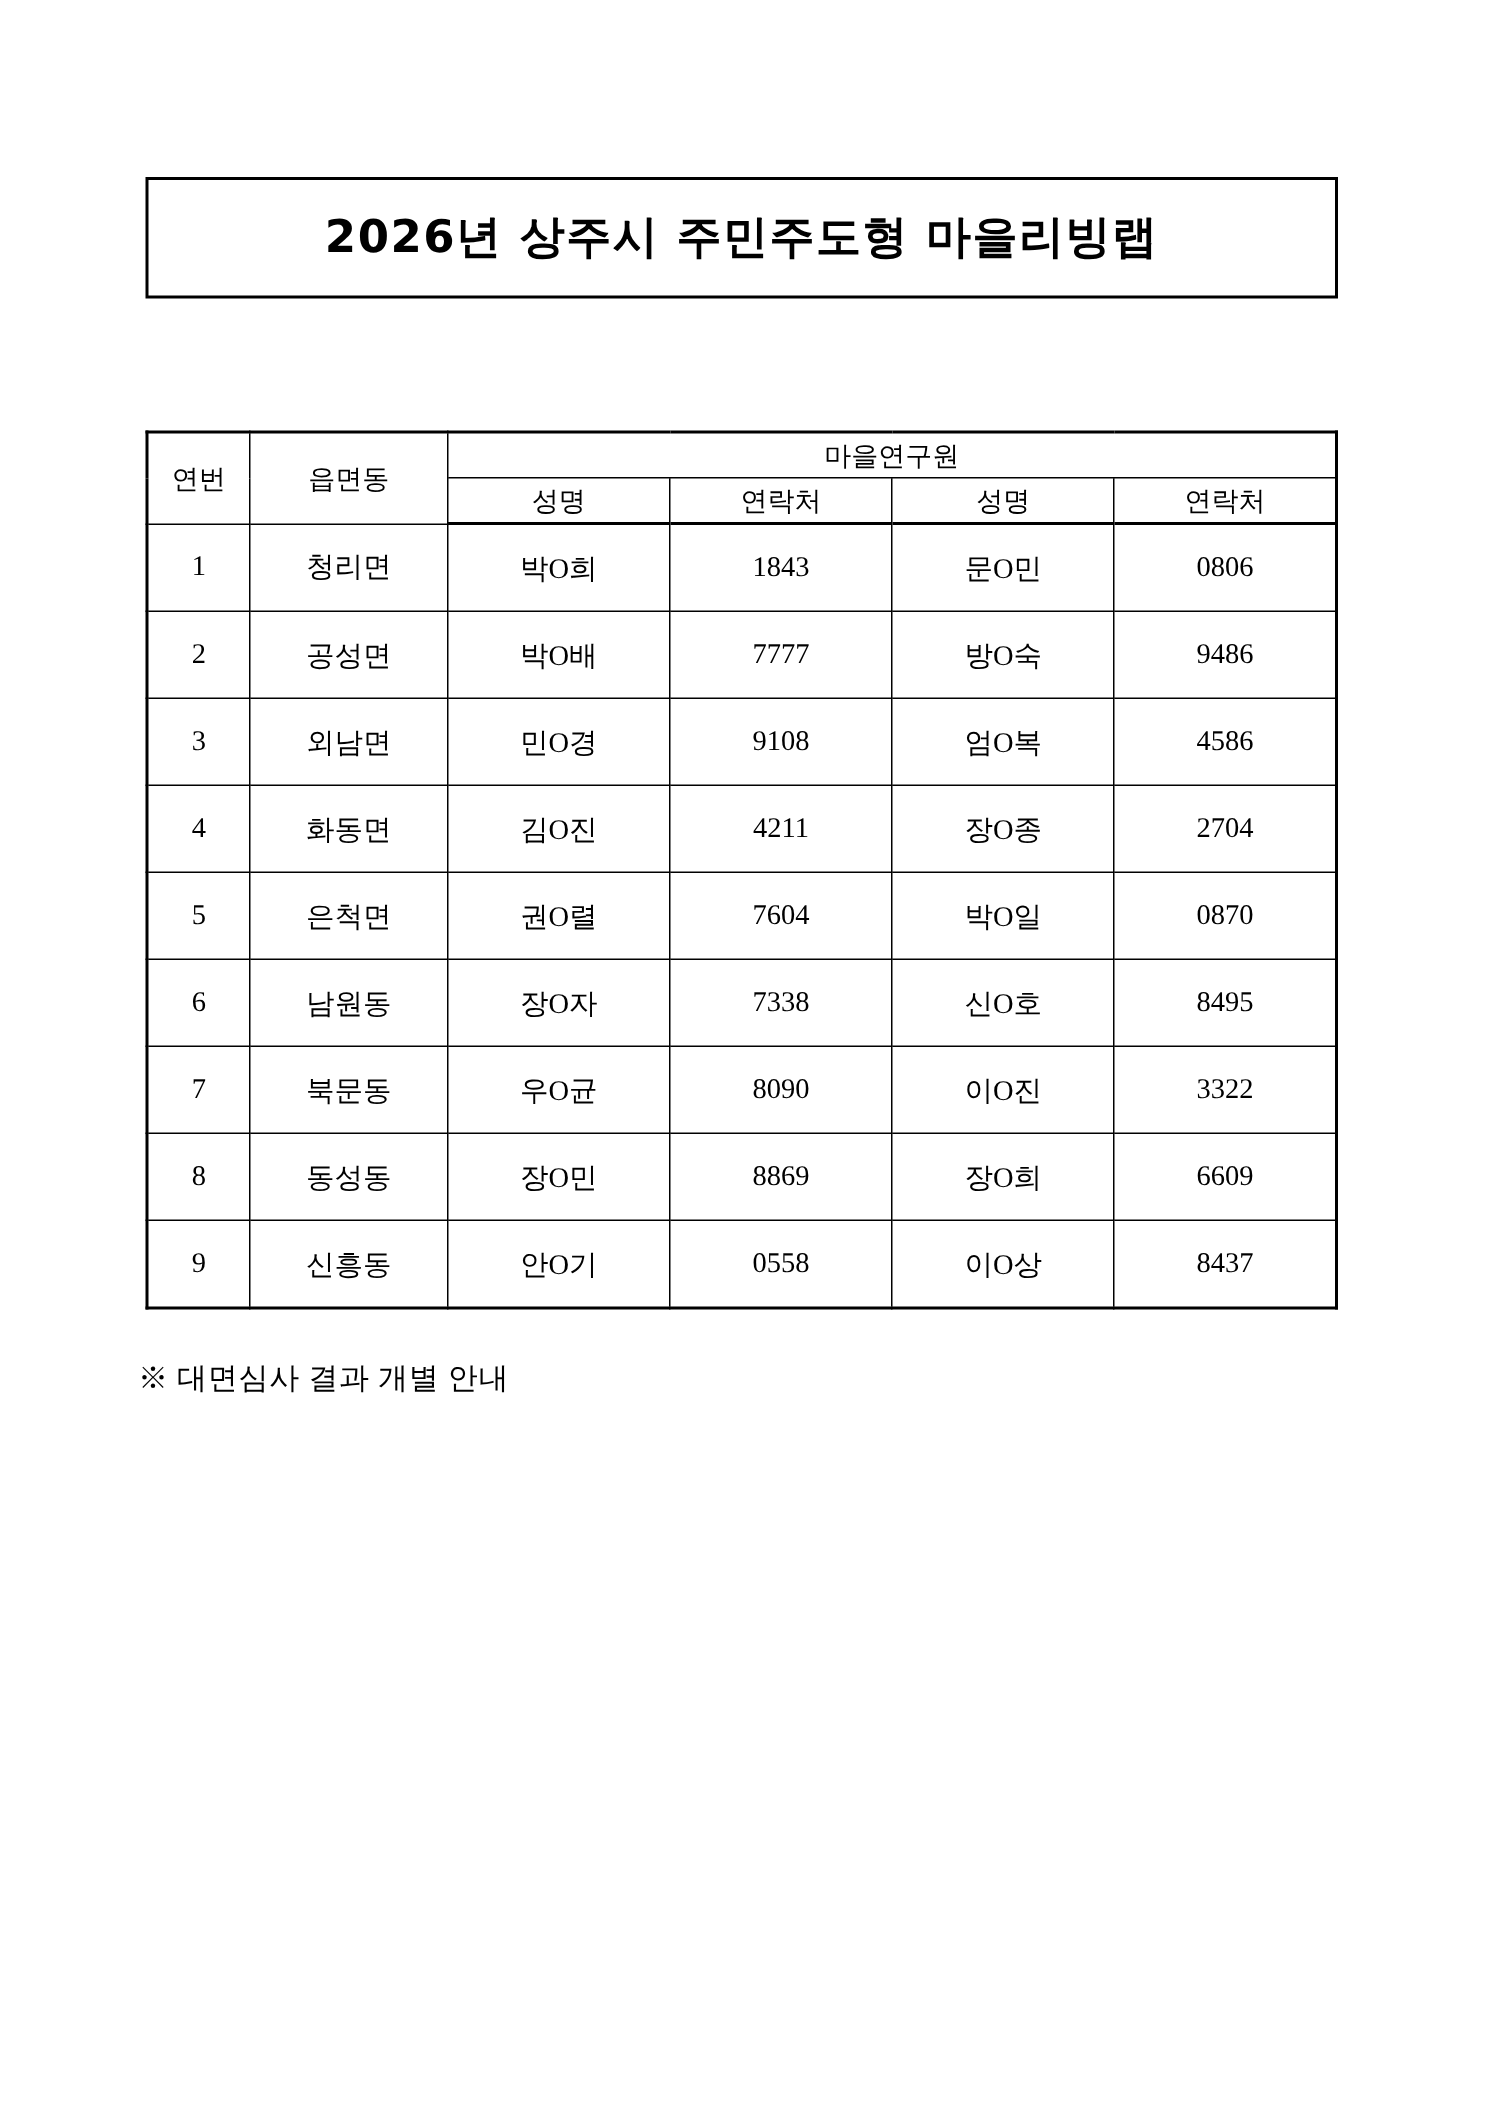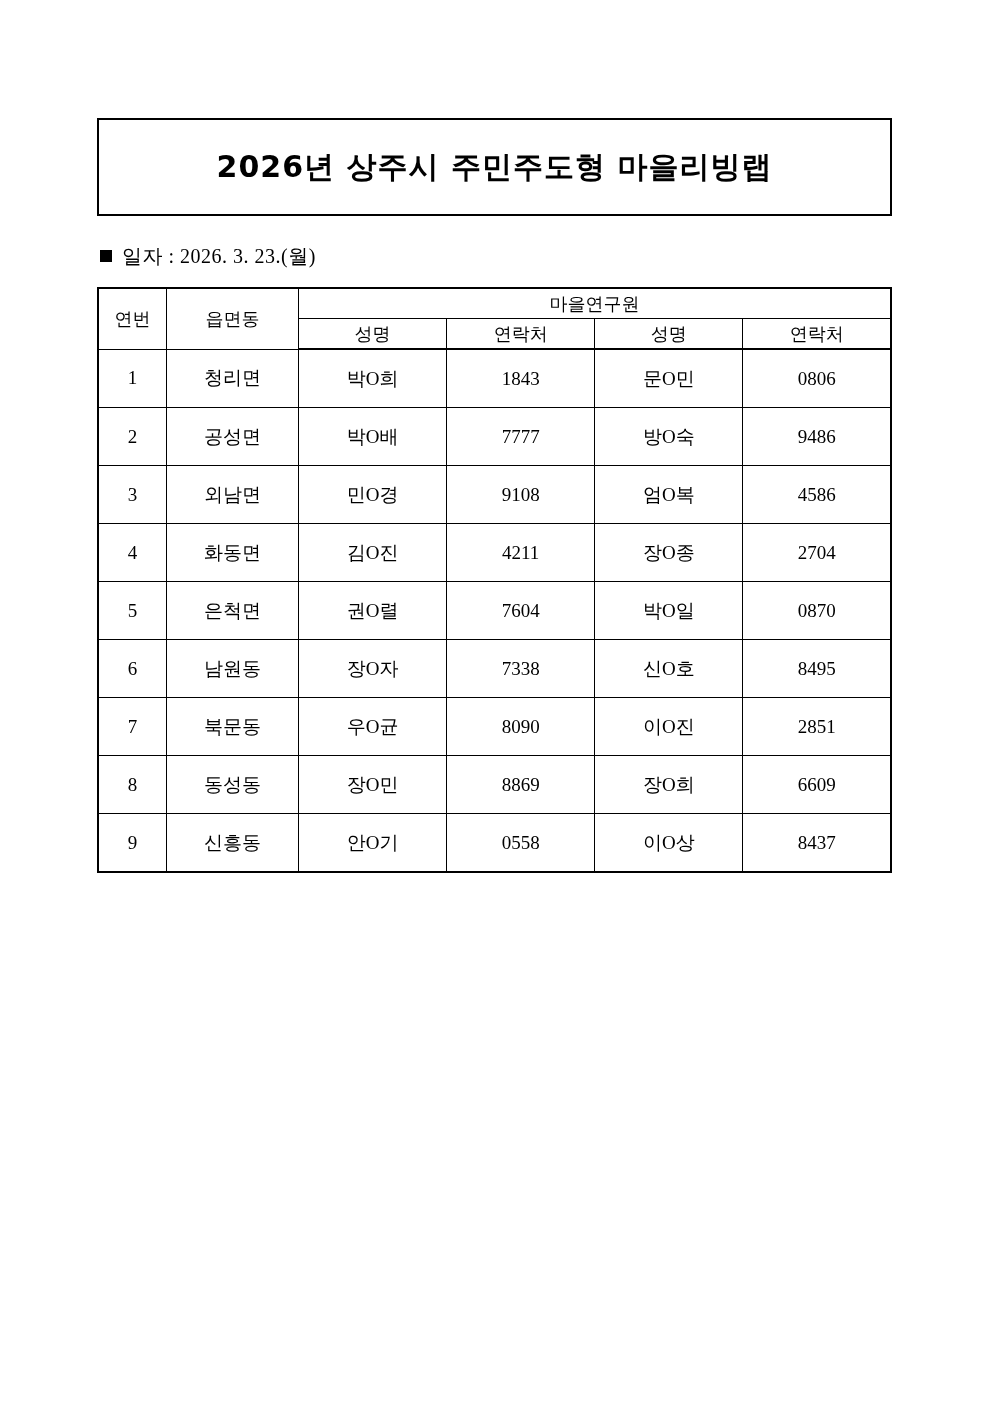--- a/index.html
+++ b/index.html
@@ -18,21 +18,21 @@
     position: relative;
     width: 992px;
     height: 1403px;
     box-sizing: border-box;
   }
   .title-box {
     position: absolute;
     left: 97px;
     top: 118px;
     width: 795px;
-    height: 98px;
+    height: 81px;
     border: 2px solid #000;
     box-sizing: border-box;
     display: flex;
     flex-direction: column;
     align-items: center;
     justify-content: center;
   }
   .title-line {
     font-family: "DejaVu Sans", sans-serif;
     font-weight: bold;
@@ -104,23 +104,20 @@
 </style>
 </head>
 <body>
 
 <div class="page">
 
   <div class="title-box">
     <div class="title-line">2026년 상주시 주민주도형 마을리빙랩</div>
   </div>
 
-  <div class="date-line">
-    <span class="bullet"></span><span>일자 : 2026. 3. 23.(월)</span>
-  </div>
 
   <table class="main">
     <thead>
       <tr>
         <td class="col-no" rowspan="2">연번</td>
         <td class="col-town" rowspan="2">읍면동</td>
         <td colspan="4">마을연구원</td>
       </tr>
       <tr class="header-row2">
         <td class="col-name1">성명</td>
@@ -177,35 +174,36 @@
         <td class="col-tel1">7338</td>
         <td class="col-name2">신O호</td>
         <td class="col-tel2">8495</td>
       </tr>
       <tr>
         <td class="col-no">7</td>
         <td class="col-town">북문동</td>
         <td class="col-name1">우O균</td>
         <td class="col-tel1">8090</td>
         <td class="col-name2">이O진</td>
-        <td class="col-tel2">2851</td>
+        <td class="col-tel2">3322</td>
       </tr>
       <tr>
         <td class="col-no">8</td>
         <td class="col-town">동성동</td>
         <td class="col-name1">장O민</td>
         <td class="col-tel1">8869</td>
         <td class="col-name2">장O희</td>
         <td class="col-tel2">6609</td>
       </tr>
       <tr>
         <td class="col-no">9</td>
         <td class="col-town">신흥동</td>
         <td class="col-name1">안O기</td>
         <td class="col-tel1">0558</td>
         <td class="col-name2">이O상</td>
         <td class="col-tel2">8437</td>
       </tr>
     </tbody>
   </table>
 
+  <div class="note">※ 대면심사 결과 개별 안내</div>
 
 </div>
 
 </body></html>

